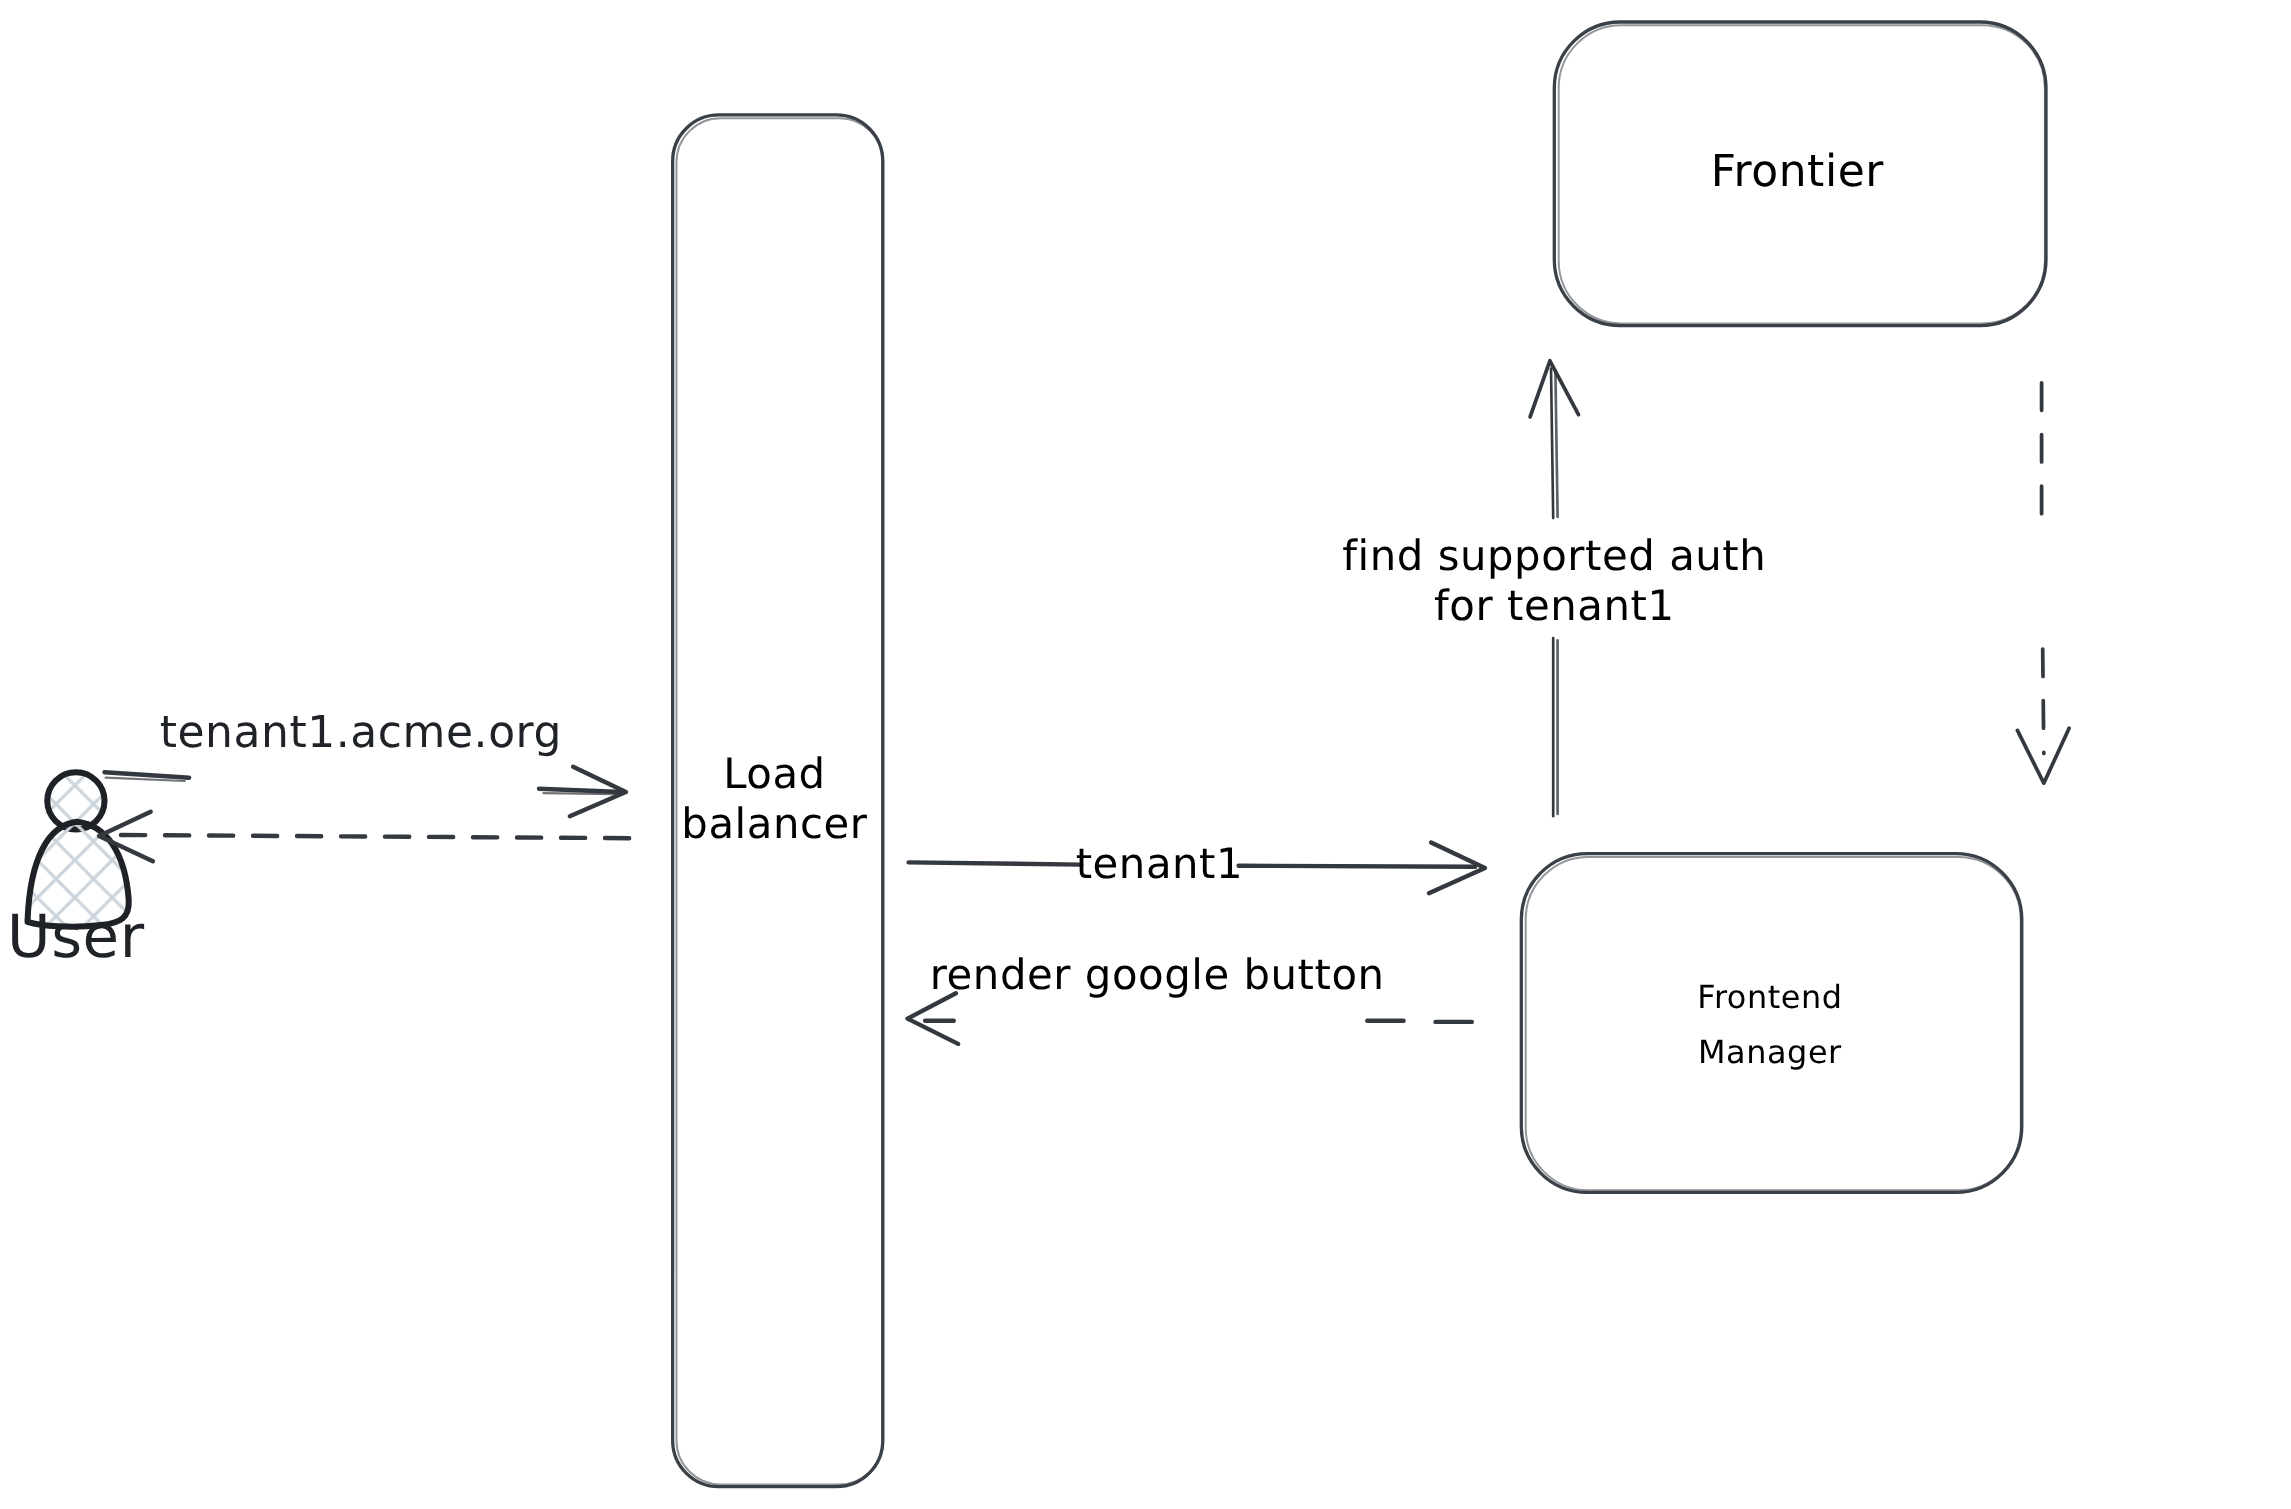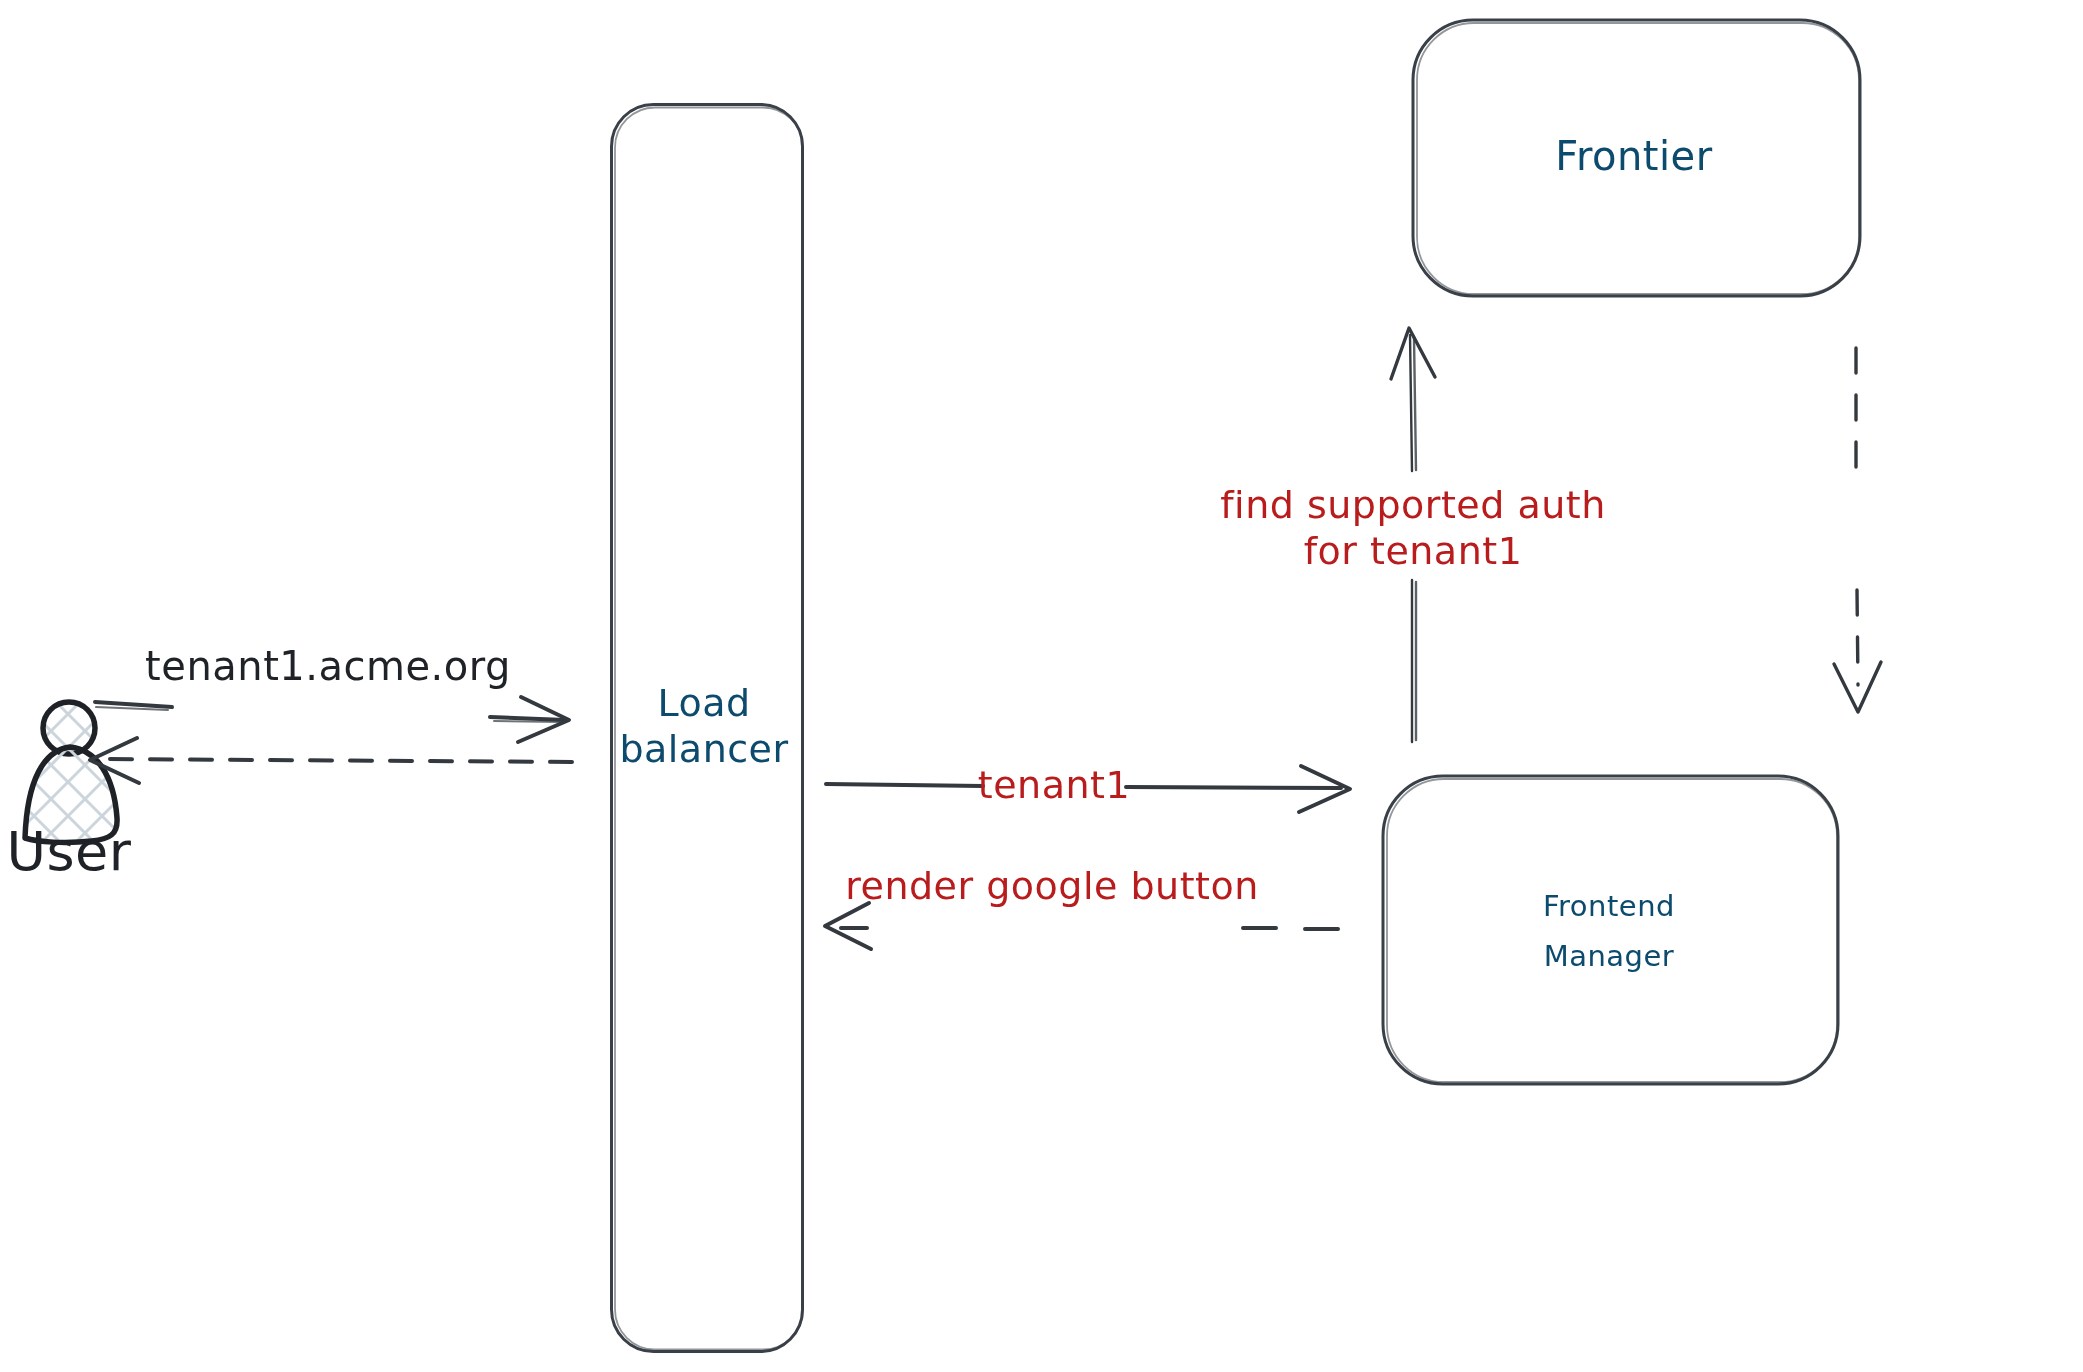--- a/index.html
+++ b/index.html
@@ -9,27 +9,27 @@
     background:#ffffff;
     overflow:hidden;
     font-family:"DejaVu Sans","Liberation Sans",sans-serif;
   }
   .layer{position:absolute;left:0;top:0;}
   .txt{
     position:absolute;
     transform:translate(-50%,-50%);
     white-space:nowrap;
     text-align:center;
-    color:#b91c1c;
+    color:#000000;
     font-size:38px;
     line-height:46px;
     letter-spacing:.5px;
   }
   .txt.ink{color:#1f2327;font-size:40px;}
-  .node-label{color:#0c4a6e;}
+  .node-label{color:#000000;}
   .two-line{display:flex;flex-direction:column;align-items:center;}
 </style>
 </head>
 <body>
 
 <div class="canvas">
 
   <svg class="layer" width="2083" height="1372" viewBox="0 0 2083 1372">
     <defs>
       <pattern id="hatch" width="34" height="34" patternUnits="userSpaceOnUse">

